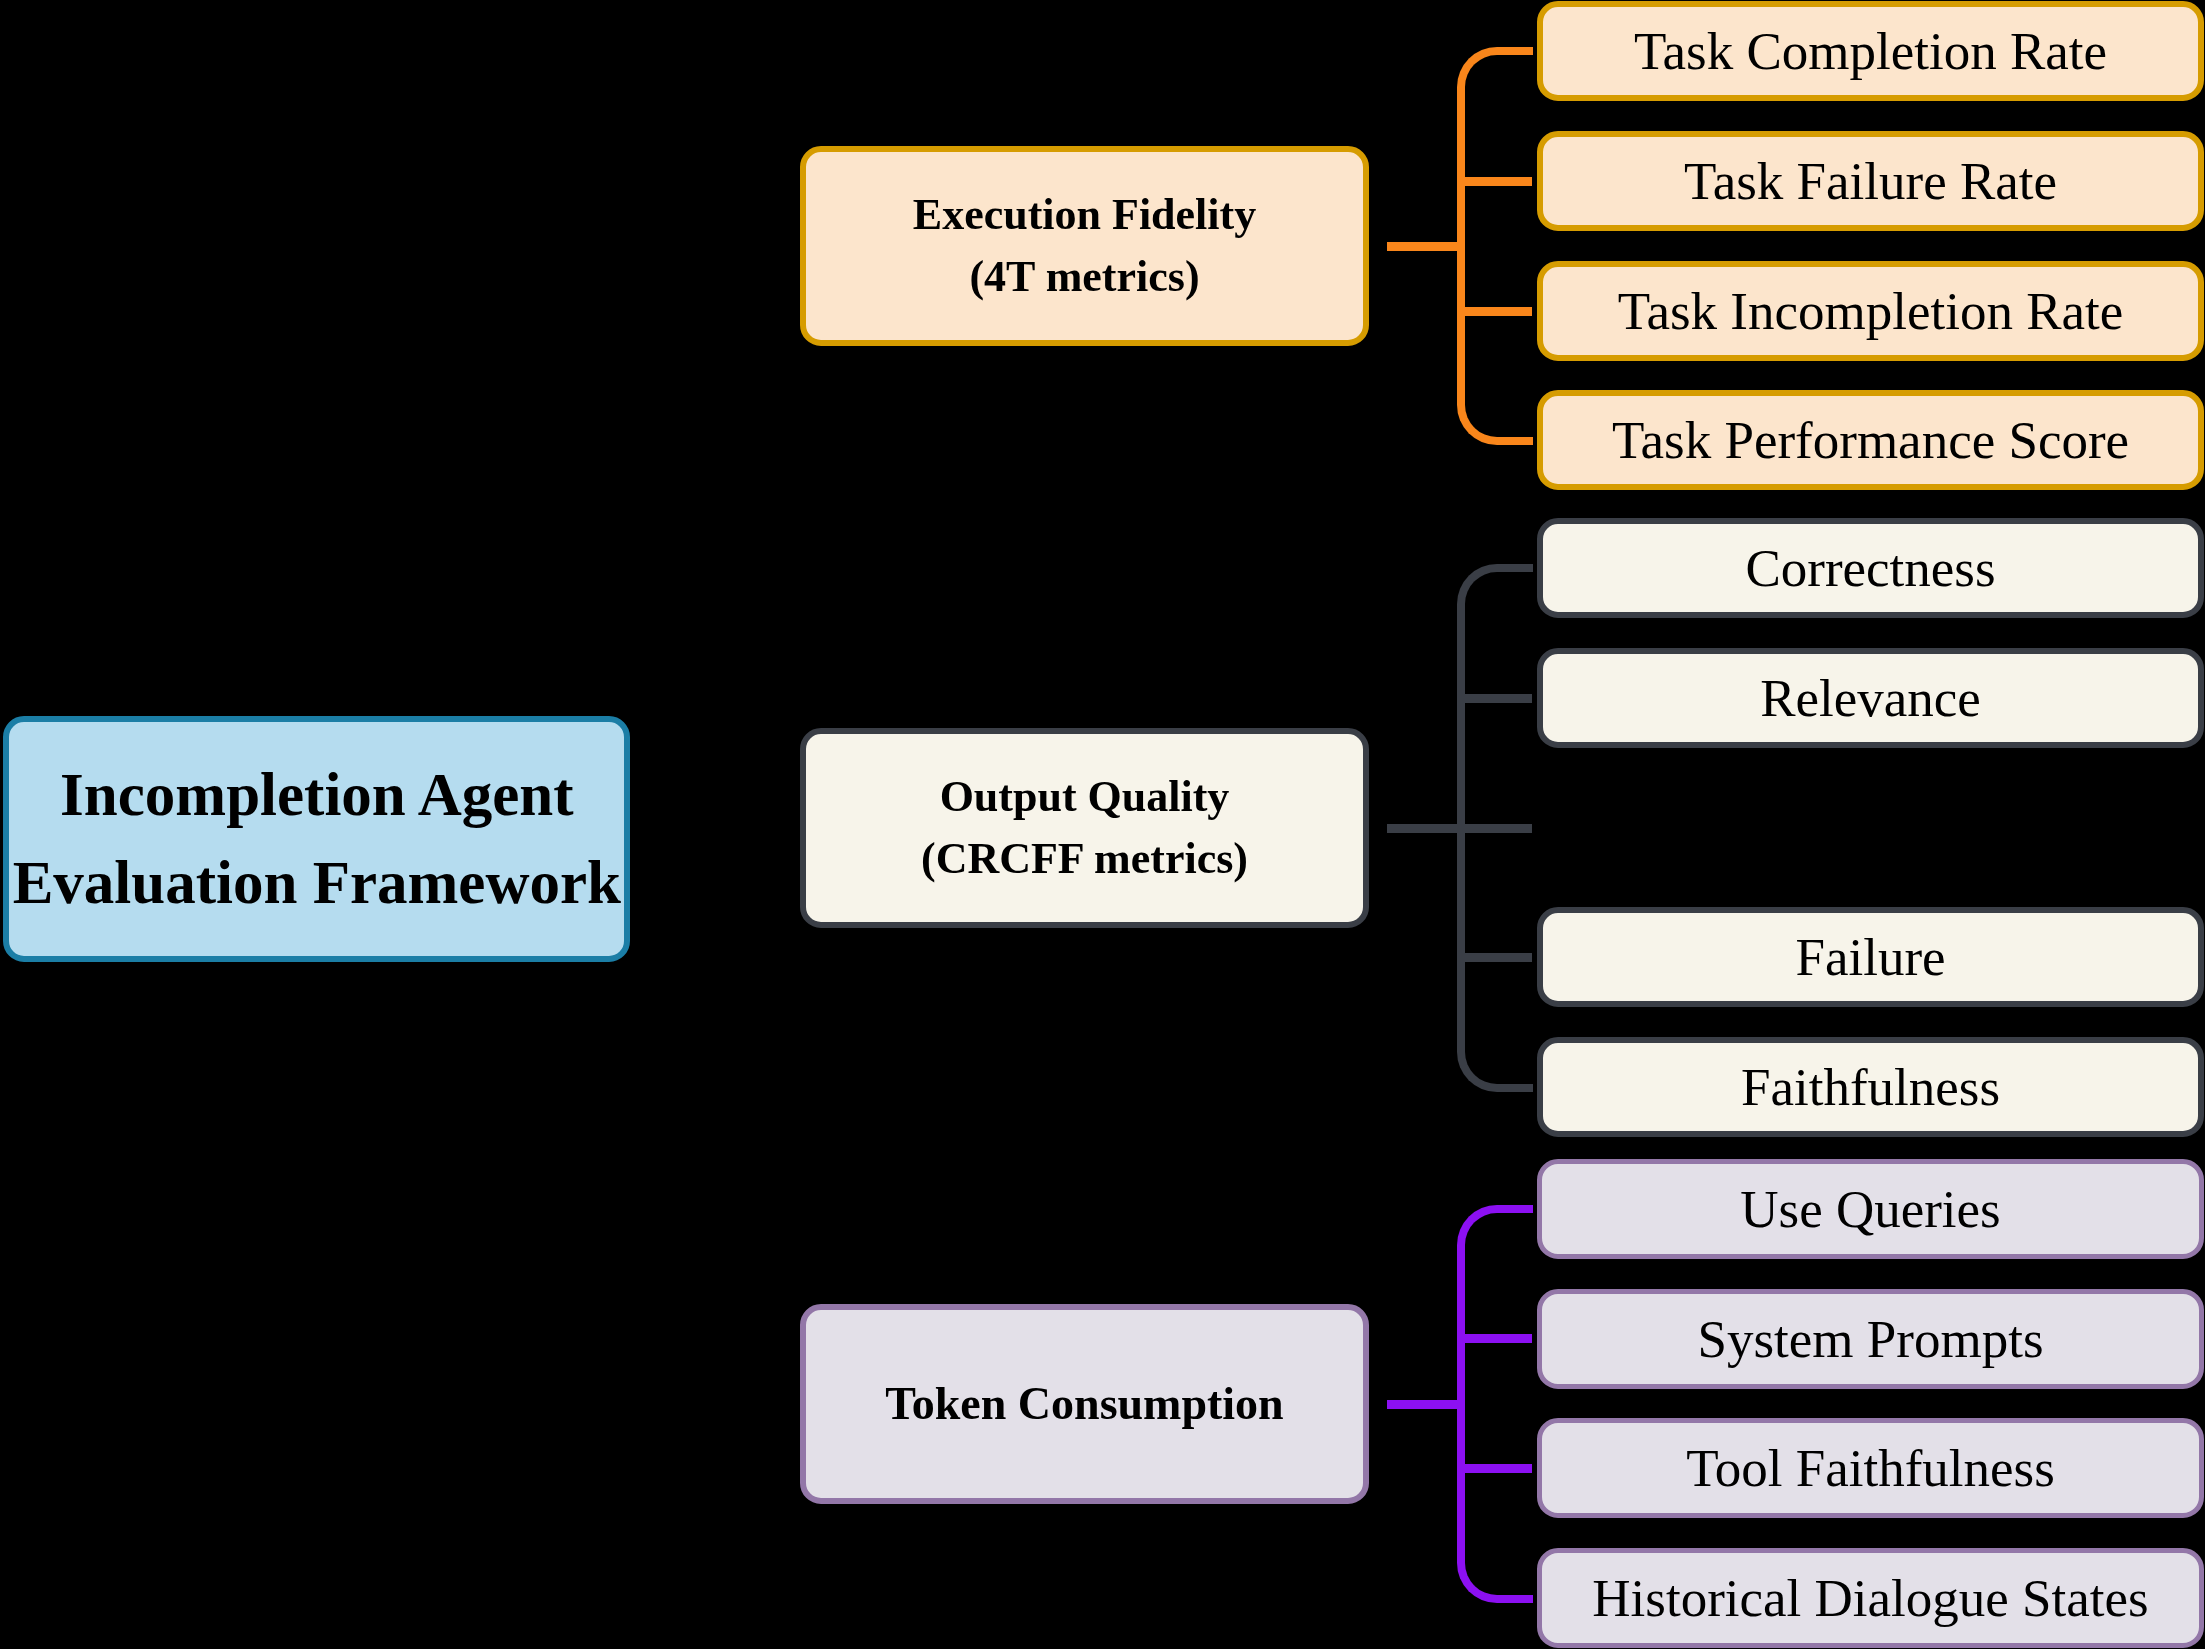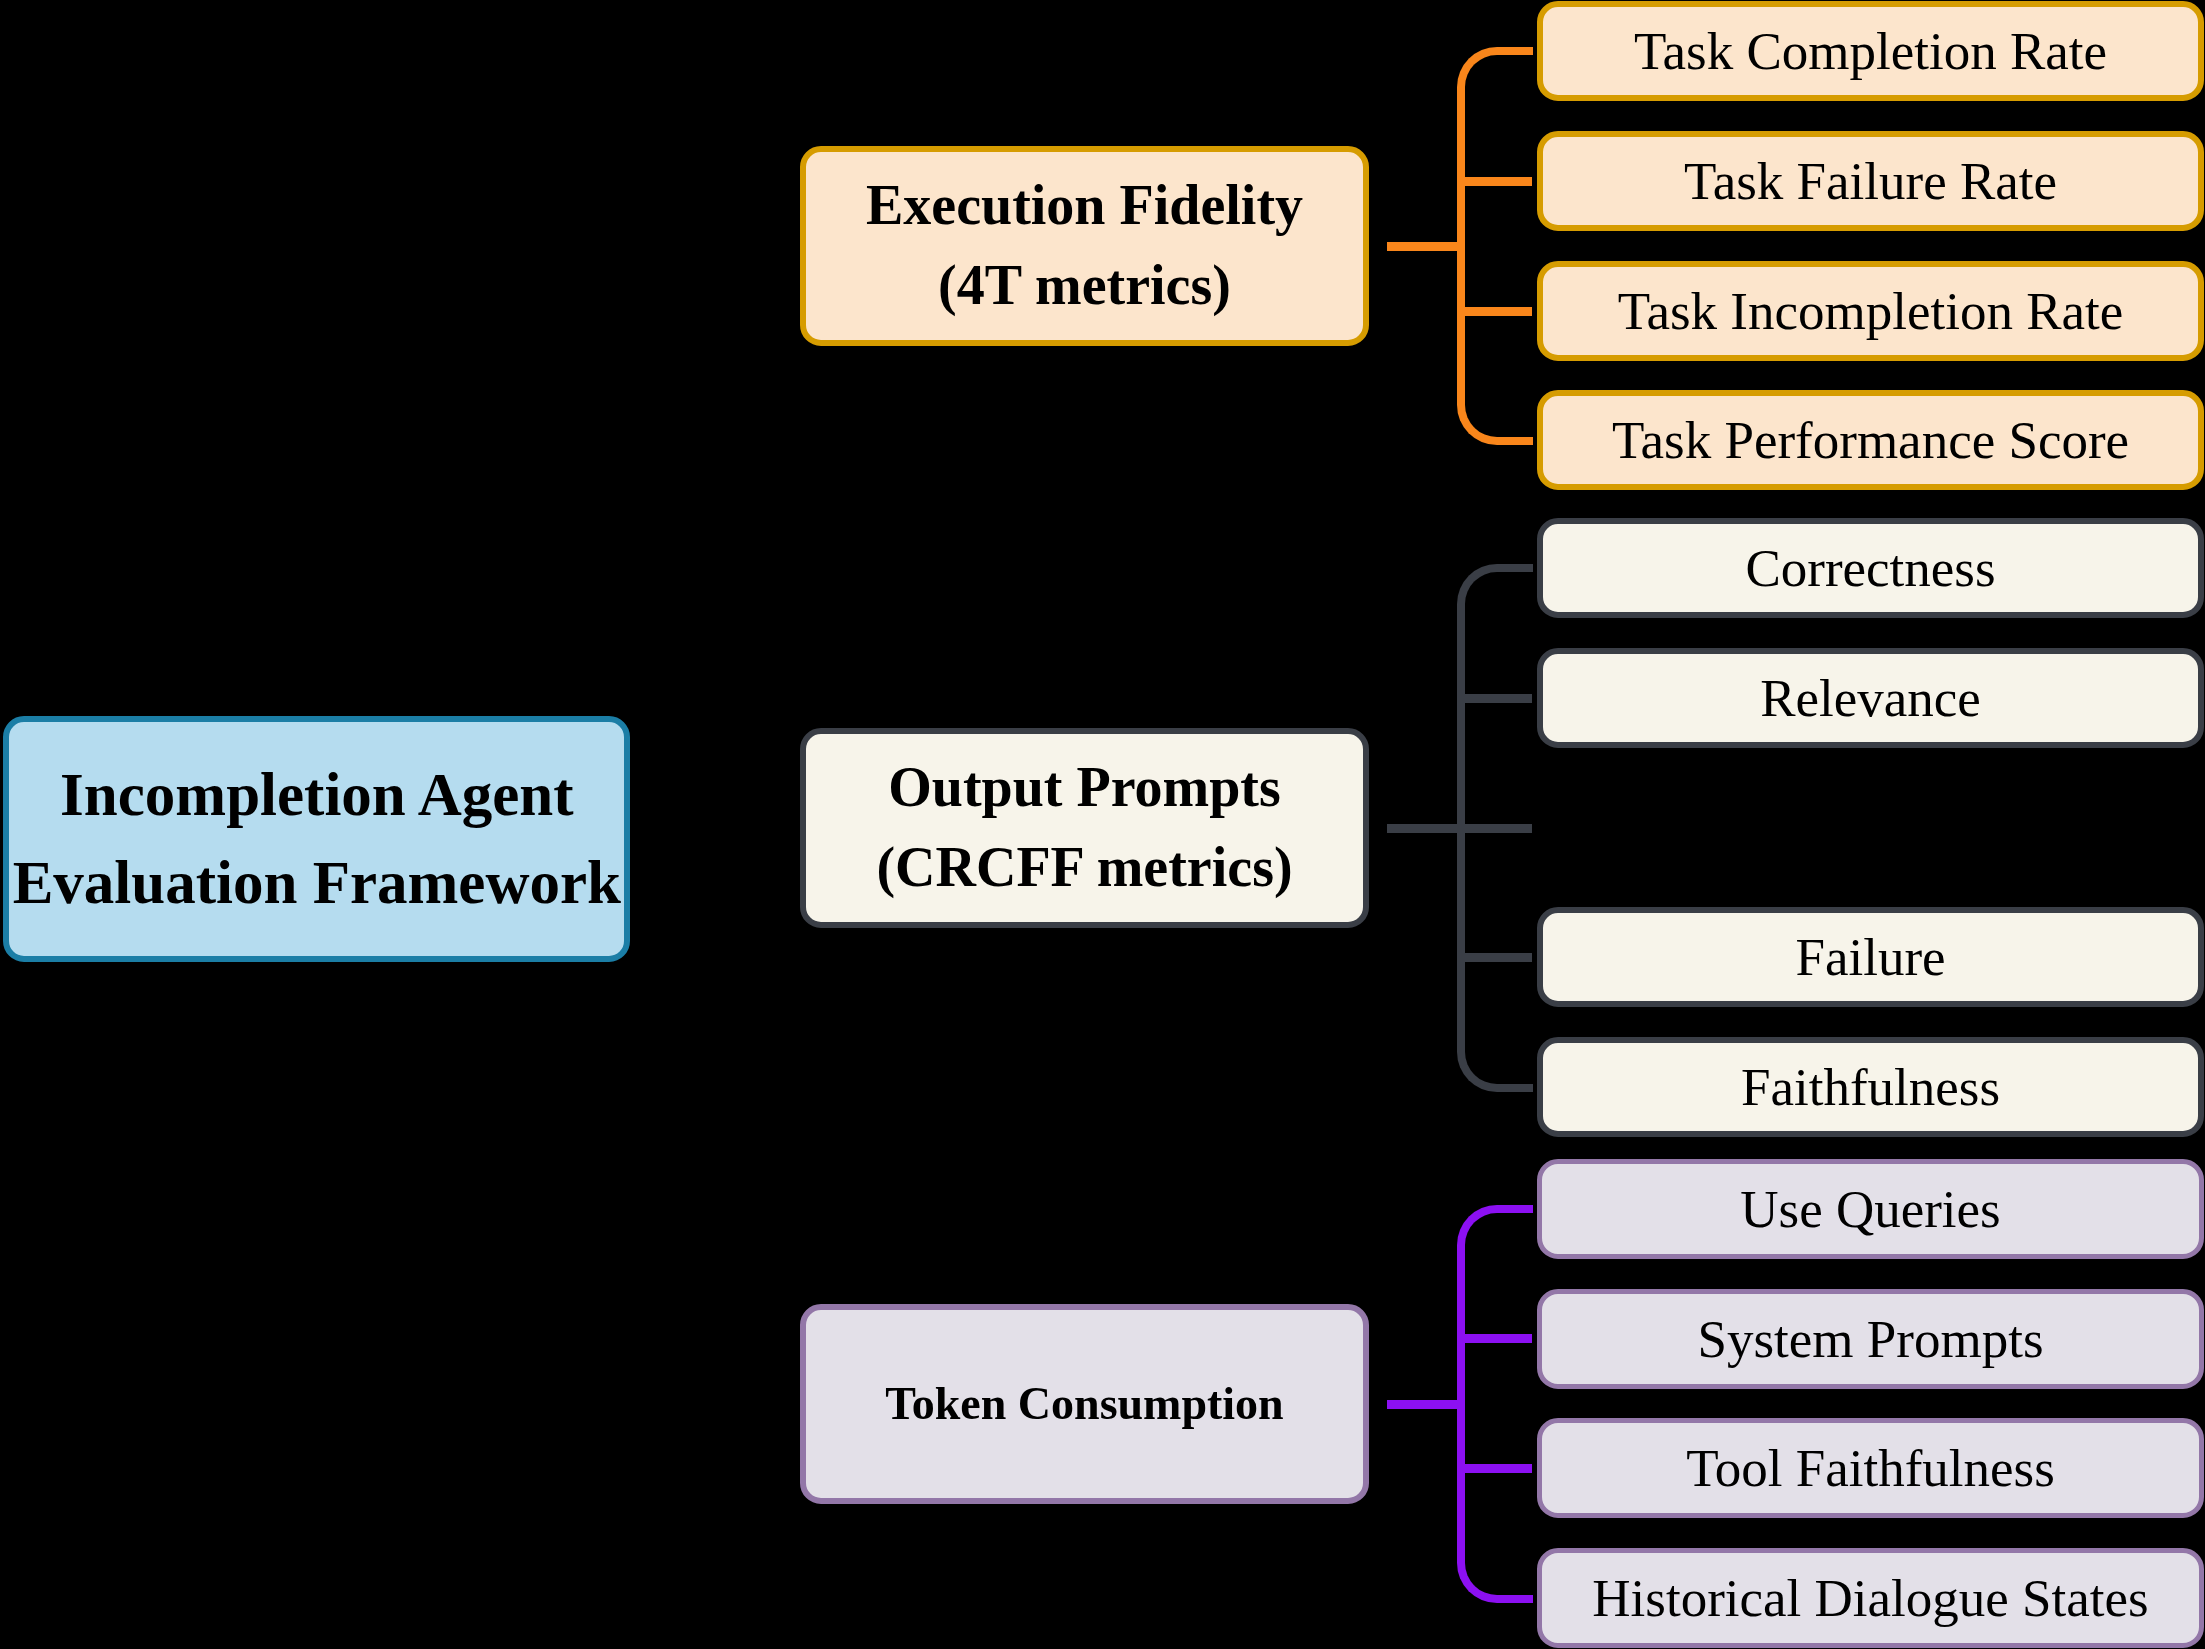--- a/index.html
+++ b/index.html
@@ -33,21 +33,21 @@
     left: 3.3px; top: 716px; width: 627px; height: 246px;
     background: var(--root-fill, #B5DCEF);
     border: 6.7px solid var(--root-border, #1B7EA6);
     font-weight: bold; font-size: 61px; line-height: 1.45;
   }
 
   
   .mid {
     left: 800px; width: 569px; height: 200px;
     border: 6.7px solid;
-    font-weight: bold; font-size: 56px; line-height: 1.42;
+    font-weight: bold; font-size: 44px; line-height: 1.42;
   }
   #ef-box { top: 146px;  background: var(--fidelity-fill, #FCE5CC); border-color: var(--fidelity-border, #D69C00); }
   #oq-box { top: 728px; background: var(--quality-fill,  #F7F4EA); border-color: var(--quality-border,  #3A3E46); }
   #tc-box { top: 1304px; background: var(--token-fill,    #E3E0E8); border-color: var(--token-border,    #9377A8); font-size: 46px; }
 
   
   .leaf {
     left: 1537px; width: 667px; height: 100px;
     font-size: 53px;
     border: 6.7px solid;
@@ -98,21 +98,21 @@
   <div class="pstub c1" style="top:242px"></div>
   <div id="b1" class="bracket"></div>
   <div class="stub c1" style="top:177px"></div>
   <div class="stub c1" style="top:307px"></div>
   <div class="box leaf g1leaf" style="top:1.3px">Task Completion Rate</div>
   <div class="box leaf g1leaf" style="top:131px">Task Failure Rate</div>
   <div class="box leaf g1leaf" style="top:261px">Task Incompletion Rate</div>
   <div class="box leaf g1leaf" style="top:390px">Task Performance Score</div>
 
   <div id="oq-box" class="box mid">
-    <span>Output Prompts</span>
+    <span>Output Quality</span>
     <span>(CRCFF metrics)</span>
   </div>
   <div class="pstub c2" style="top:824px"></div>
   <div id="b2" class="bracket"></div>
   <div class="stub c2" style="top:694px"></div>
   <div class="stub c2" style="top:824px"></div>
   <div class="stub c2" style="top:953px"></div>
   <div class="box leaf g2leaf" style="top:648px">Relevance</div>
   <div class="box leaf g2leaf" style="top:518px">Correctness</div>
   <div class="box leaf g2leaf" style="top:907px">Failure</div>

